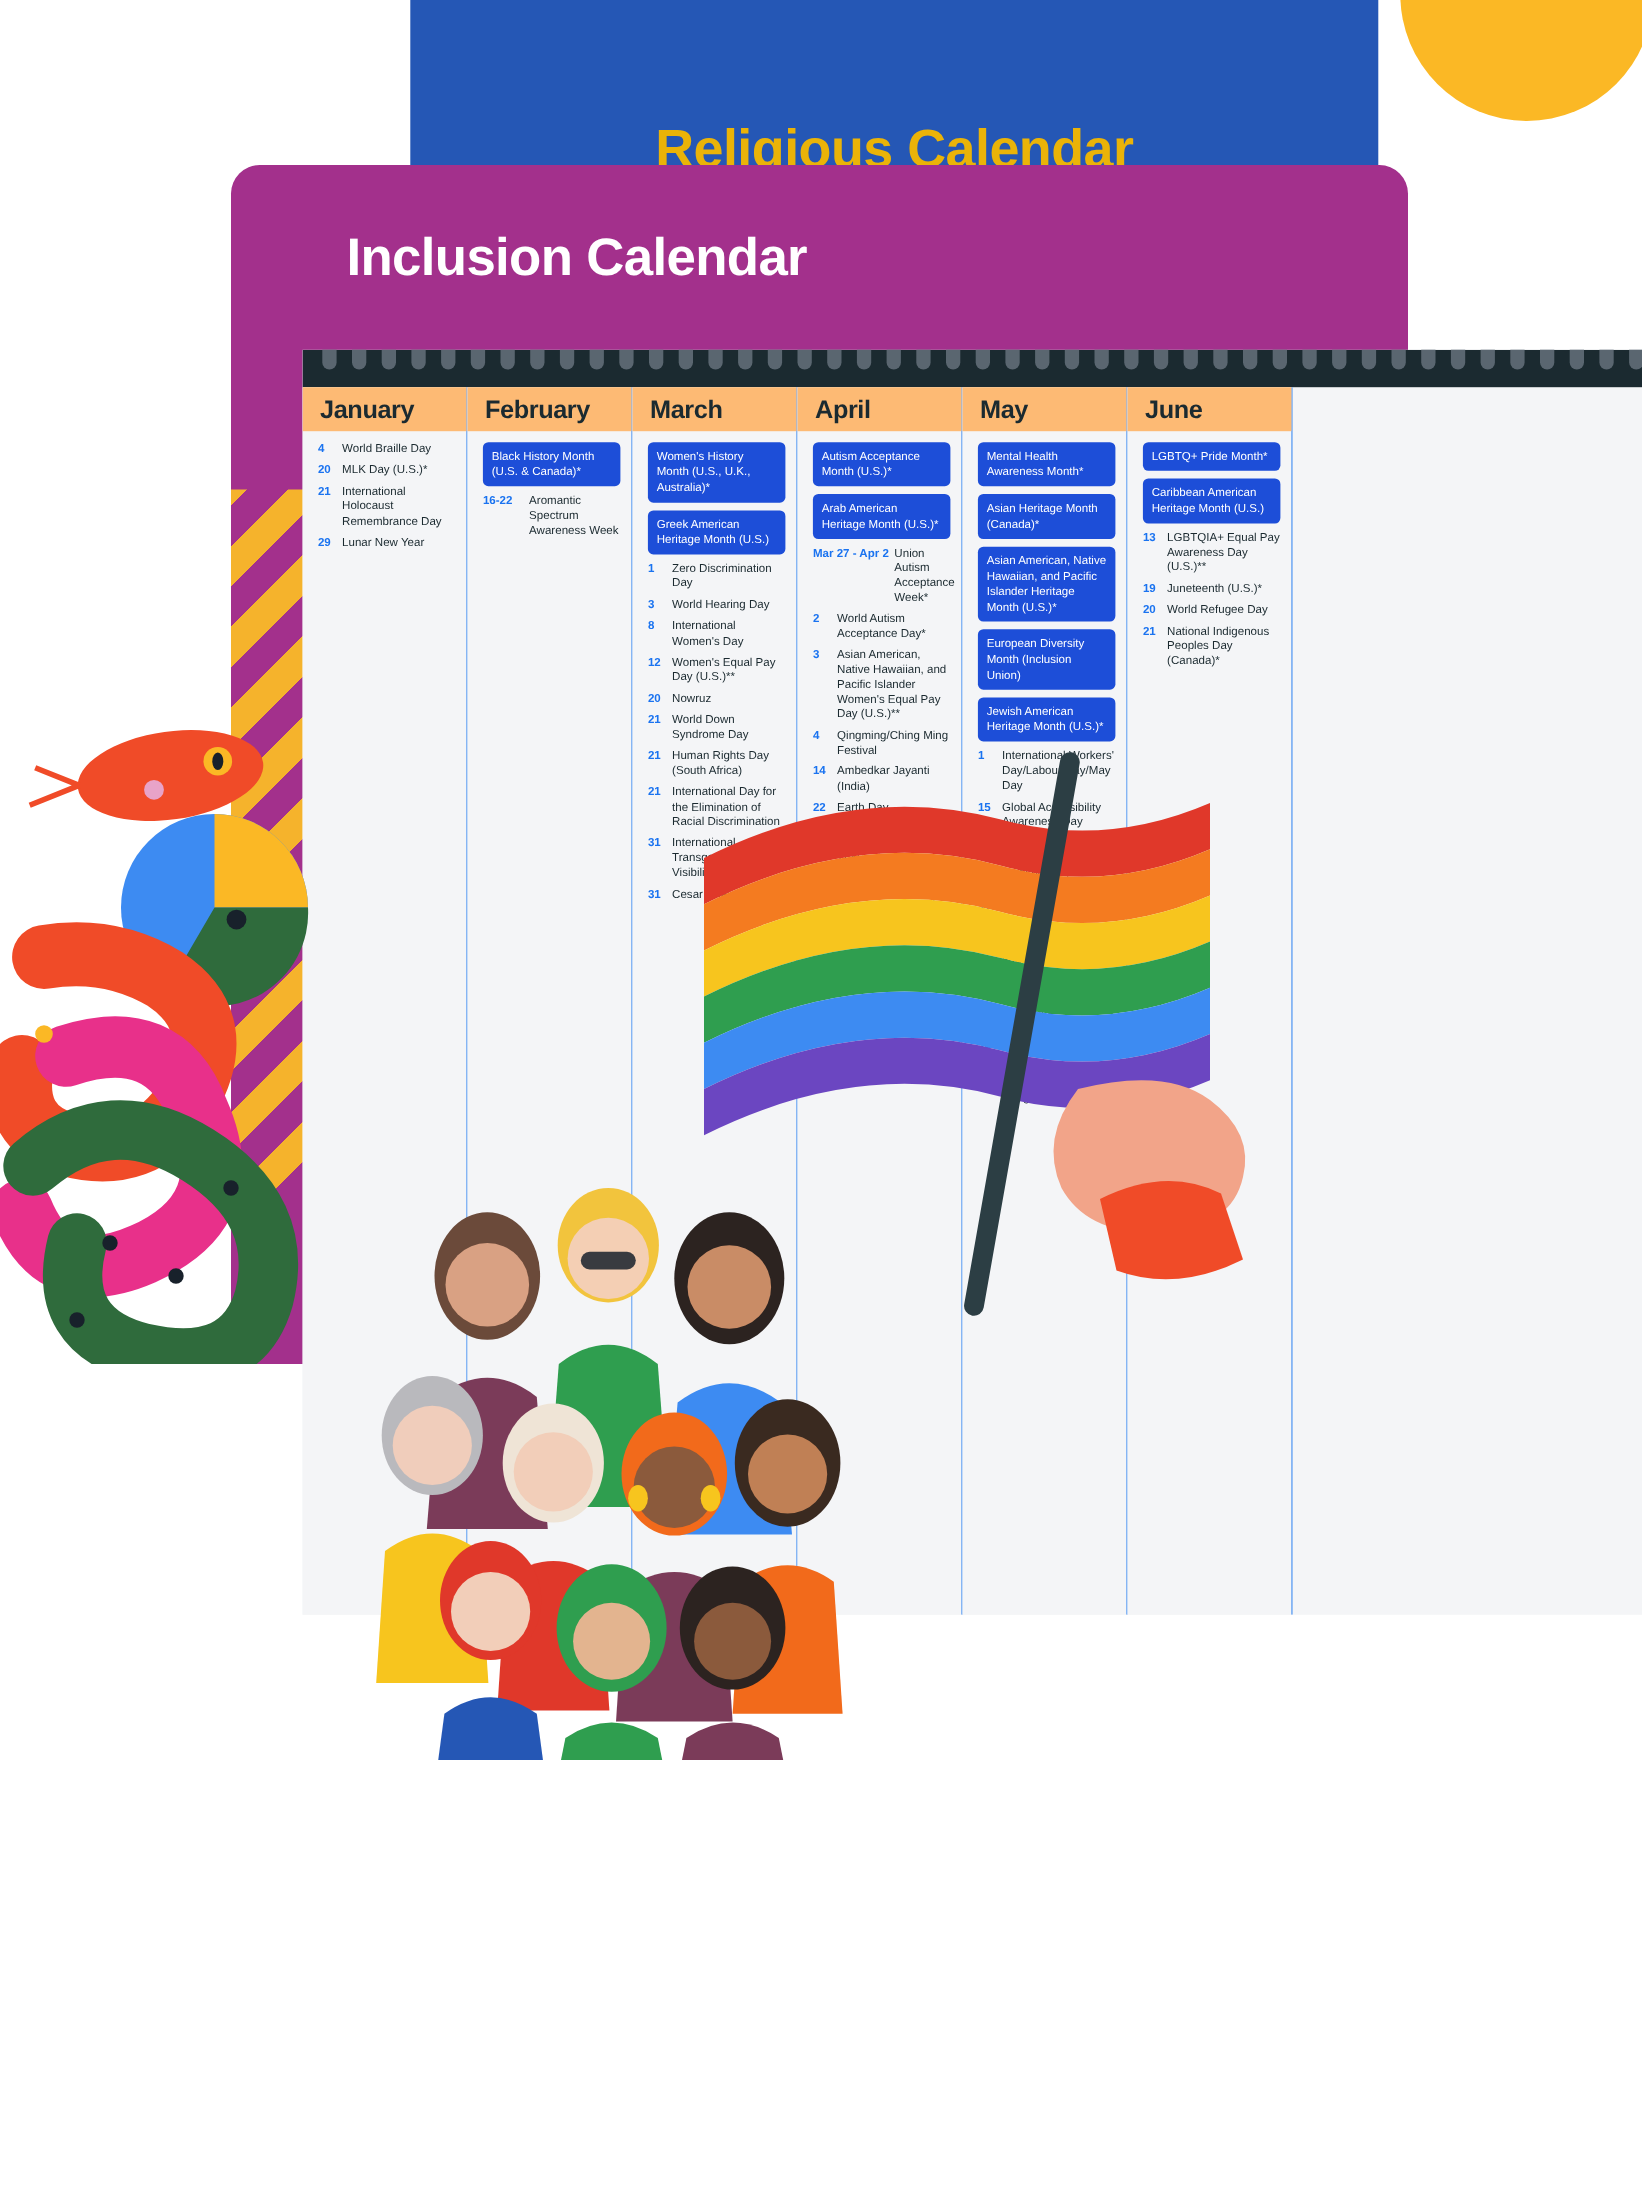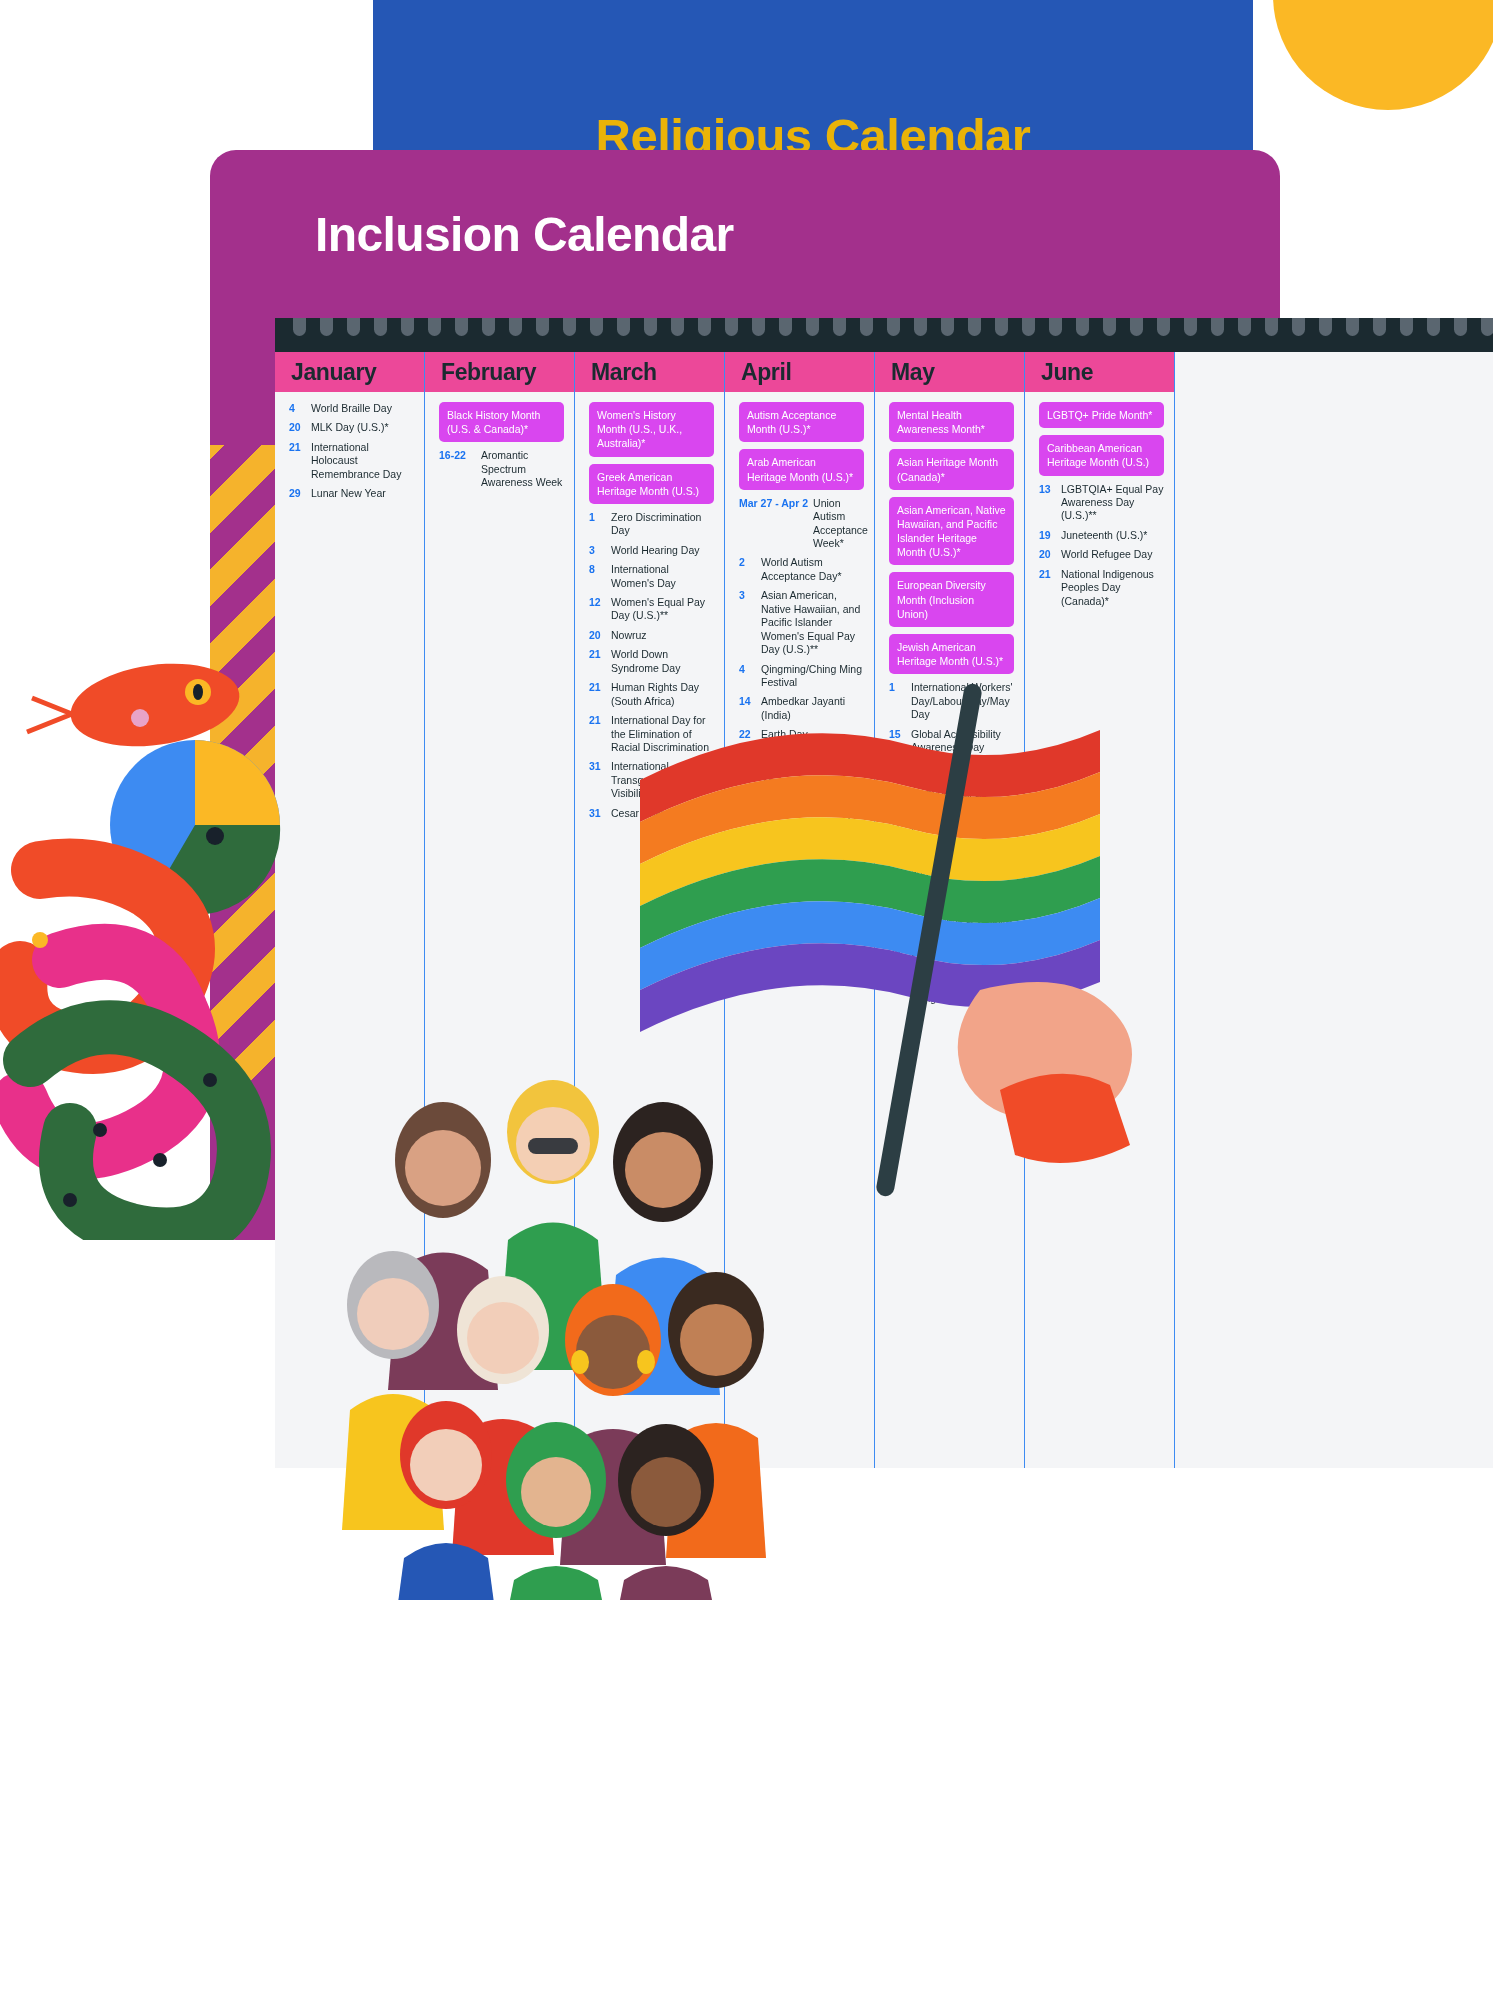--- a/index.html
+++ b/index.html
@@ -66,28 +66,28 @@
     position:absolute; left:0; top:34px; width:100%; height:1116px;
     display:flex;
   }
   .month-col {
     width:150px; flex:0 0 150px; position:relative;
     border-right:1.5px solid #3d8bf2;
     background:#f4f5f7;
   }
   .month-col:first-child { border-left:none; }
   .month-head {
-    height:40px; background:#ec4899;
+    height:40px; background:#fdba74;
     display:flex; align-items:center; padding-left:16px;
   }
   .month-head span { font-size:23px; font-weight:bold; color:#1b2a30; letter-spacing:-0.4px; }
   .month-body { padding:10px 10px 0 14px; }
 
   .banner {
-    background:#d946ef; color:#fff; border-radius:5px;
+    background:#1d4ed8; color:#fff; border-radius:5px;
     font-size:10.5px; line-height:1.35; padding:6px 8px; margin-bottom:7px;
   }
   .evt { display:flex; margin-bottom:6px; font-size:10.5px; line-height:1.28; }
   .evt .d { color:#1a73f0; font-weight:bold; flex:0 0 auto; min-width:17px;
             margin-right:5px; text-align:left; white-space:nowrap; }
   .evt .d.wide { min-width:37px; }
   .evt .t { color:#1b2a30; }
 
   
   .snake-wrap { position:absolute; left:0px; top:640px; width:350px; height:600px; }

